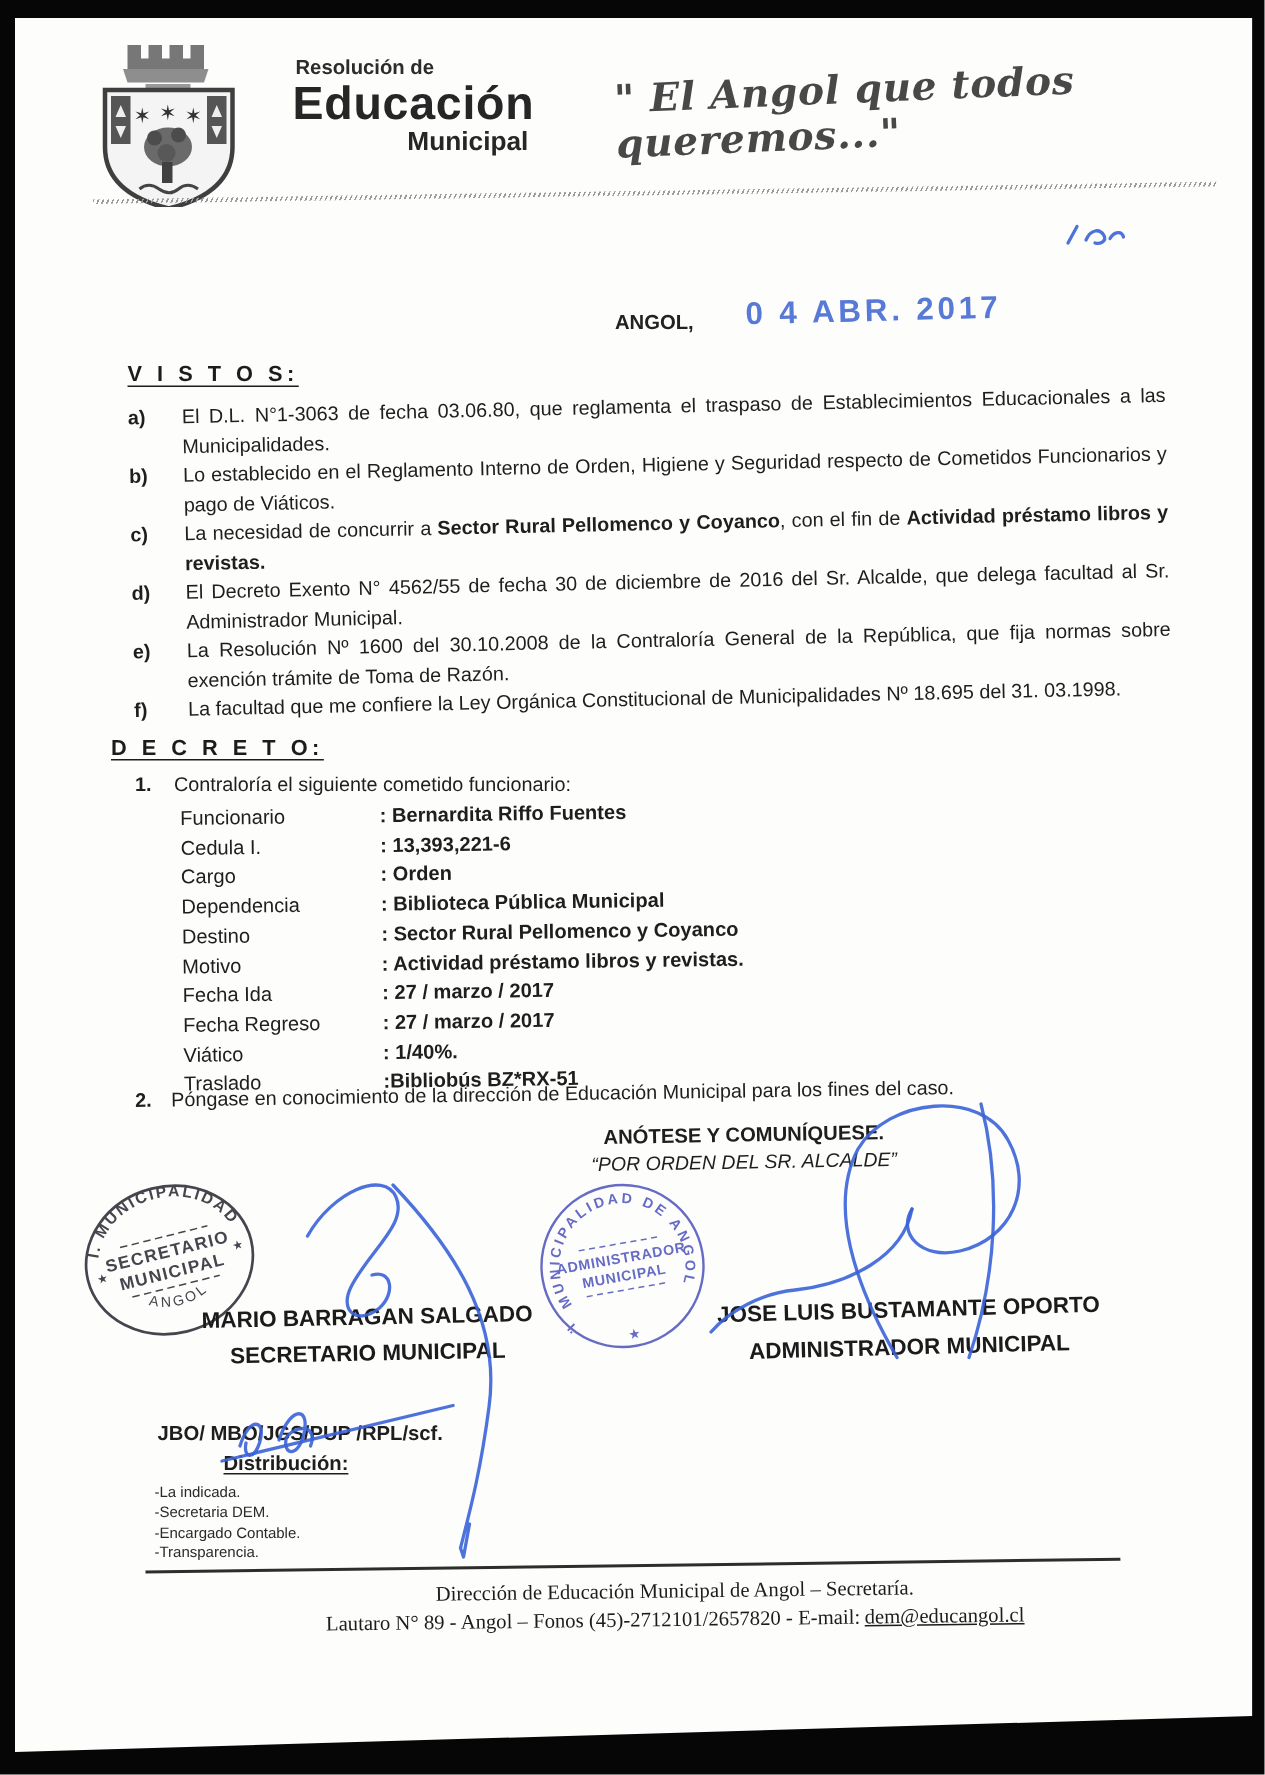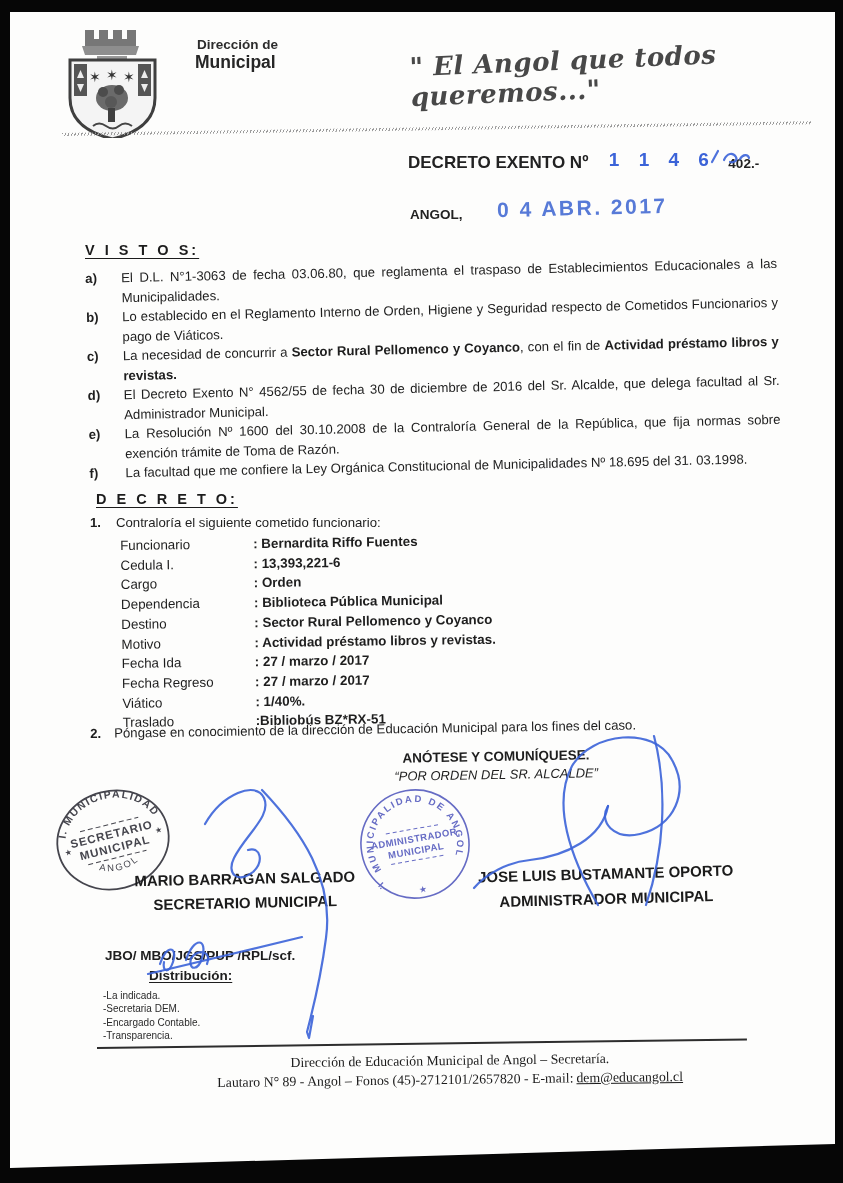--- a/index.html
+++ b/index.html
@@ -37,21 +37,21 @@
   }
   
   .sec-h{font-size:14.5px;font-weight:bold;color:#1c1c1c;letter-spacing:3px;
     text-decoration:underline;text-underline-offset:3px;text-decoration-thickness:1.4px;}
   .vistos-h{left:75px;top:230px;}
   .vistos-list{left:75px;top:257px;width:692px;font-size:13.2px;line-height:19.5px;
     transform:rotate(-1.25deg);transform-origin:0 0;}
   .li{display:flex;}
   .li .ltr{width:36px;flex:none;font-weight:bold;}
   .li .txt{flex:1;text-align:justify;}
-  .decreto-h{left:86px;top:479px;}
+  .decreto-h{left:64px;top:479px;}
   .ditem{left:80px;top:503px;width:700px;font-size:13.2px;display:flex;}
   .ditem .num{width:26px;flex:none;font-weight:bold;}
   .fields{left:110px;top:524px;font-size:13.4px;line-height:19.7px;transform:rotate(-0.8deg);transform-origin:0 0;}
   .frow .flabel{display:inline-block;width:133px;}
   .frow .fvalue{font-weight:bold;}
   .ditem2{left:80px;top:714px;width:710px;font-size:13.2px;display:flex;transform:rotate(-0.9deg);transform-origin:0 0;}
   .ditem2 .num{width:24px;flex:none;font-weight:bold;}
   .closing{left:330px;top:737px;width:312px;text-align:center;transform:rotate(-1deg);}
   .anotese{font-size:13.5px;font-weight:bold;}
   .pororden{font-size:13px;font-style:italic;margin-top:3px;}
@@ -101,33 +101,29 @@
     <text x="78" y="56" font-size="14" fill="#333">✶</text>
     <ellipse cx="67" cy="72" rx="16" ry="13" fill="#6a6a6a"></ellipse>
     <circle cx="58" cy="66" r="5" fill="#4c4c4c"></circle>
     <circle cx="74" cy="64" r="5" fill="#4c4c4c"></circle>
     <circle cx="66" cy="76" r="6" fill="#585858"></circle>
     <rect x="63" y="82" width="7" height="14" fill="#404040"></rect>
     <path d="M48 100 q6 -5 13 0 t13 0 t13 0" stroke="#444" stroke-width="2" fill="none"></path>
   </svg>
 
   <div class="abs dept">
-    <div class="d1">Dirección de</div>
+    <div class="d1">Resolución de</div>
+    <div class="d2">Educación</div>
     <div class="d3">Municipal</div>
   </div>
 
   <div class="abs slogan">" El Angol que todos queremos..."</div>
 
   <div class="abs hatch"></div>
 
-  <div class="abs decree-line">
-    <span class="decree-title">DECRETO EXENTO Nº</span>
-    <span class="decree-num">1 1 4 6</span>
-    <span class="decree-suffix">402.-</span>
-  </div>
   <div class="abs angol">ANGOL,</div>
   <div class="abs datestamp">0 4 ABR. 2017</div>
 
   <div class="abs sec-h vistos-h">V I S T O S:</div>
 
   <div class="abs vistos-list">
     <div class="li">
       <span class="ltr">a)</span>
       <span class="txt">El D.L. N°1-3063 de fecha 03.06.80, que reglamenta el traspaso de Establecimientos Educacionales a las Municipalidades.</span>
     </div>

